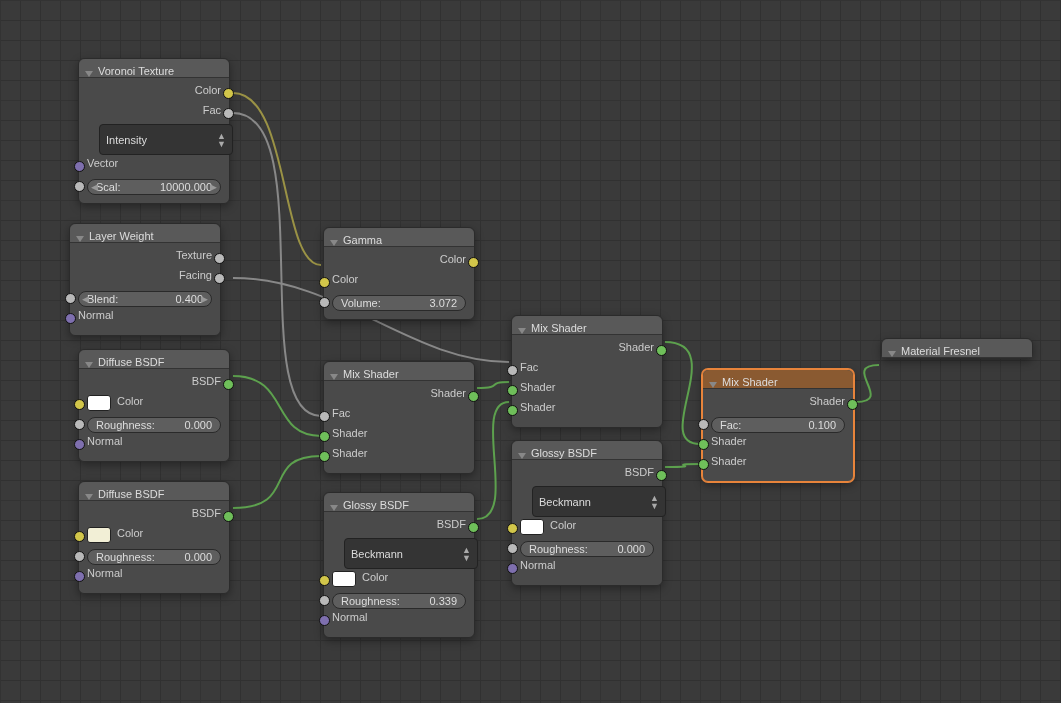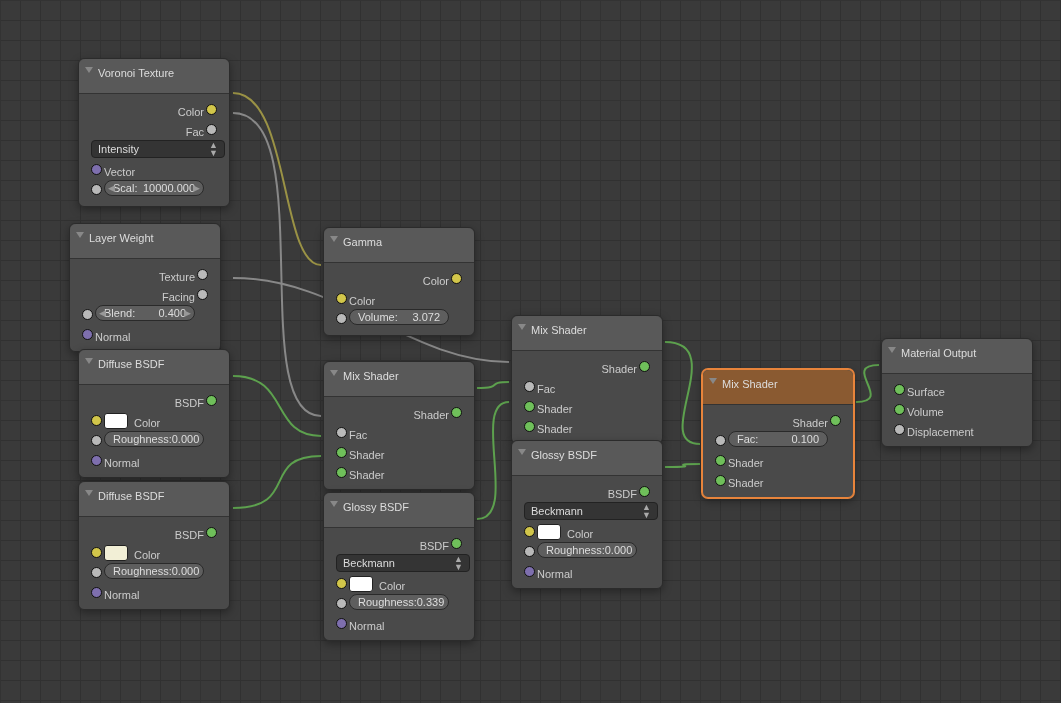--- a/index.html
+++ b/index.html
@@ -7,37 +7,37 @@
     background-image:
       linear-gradient(#333 1px,transparent 1px),
       linear-gradient(90deg,#333 1px,transparent 1px),
       linear-gradient(#313131 1px,transparent 1px),
       linear-gradient(90deg,#313131 1px,transparent 1px);
     background-size:100px 100px,100px 100px,20px 20px,20px 20px;
   }
   svg.wires{position:absolute;inset:0;width:1061px;height:703px;pointer-events:none}
   .node{position:absolute;width:150px;background:#4a4a4a;border:1px solid #2b2b2b;border-radius:6px;box-shadow:0 3px 8px rgba(0,0,0,.35)}
   .node.selected{border:1px solid #e8843b;box-shadow:0 0 0 1px #e8843b,0 3px 8px rgba(0,0,0,.4)}
-  .hdr{display:flex;align-items:flex-start;height:18px;padding:8px 6px;background:#595959;border-radius:6px 6px 0 0;border-bottom:1px solid #333;color:#ddd}
+  .hdr{display:flex;align-items:flex-end;height:18px;padding:0 6px;background:#595959;border-radius:6px 6px 0 0;border-bottom:1px solid #333;color:#ddd}
   .hdr.orange{background:#8a5a31}
   .tri{width:0;height:0;border-left:4px solid transparent;border-right:4px solid transparent;border-top:6px solid #888;margin-right:5px}
   .body{padding:4px 8px 6px 8px}
-  .row{position:relative;display:flex;align-items:flex-end;height:18px;margin:2px 17px}
+  .row{position:relative;display:flex;align-items:flex-start;height:18px;margin:2px 0}
   .row.right{justify-content:flex-end}
   .sock{position:absolute;width:9px;height:9px;border-radius:50%;border:1px solid #111;top:4px}
   .sock.in{left:-13px}
   .sock.out{right:-13px}
   .yellow{background:#d2c64a}
   .grey{background:#b9b9b9}
   .purple{background:#7e6fae}
   .green{background:#6fbf5a}
   .pill{display:flex;align-items:center;height:16px;background:#5e5e5e;border:1px solid #2a2a2a;border-radius:9px;padding:0 8px;color:#ddd;width:100%;box-sizing:border-box;margin:2px 0;position:relative}
   .pill .lab{flex:1;text-align:left}
   .pill .val{flex:0 0 auto;text-align:right}
-  .select{display:flex;align-items:center;height:18px;background:#343434;border:1px solid #222;border-radius:4px;padding:0 6px;color:#ddd;width:100%;box-sizing:border-box;margin:2px 4px;justify-content:space-between}
+  .select{display:flex;align-items:center;height:31px;background:#343434;border:1px solid #222;border-radius:4px;padding:0 6px;color:#ddd;width:100%;box-sizing:border-box;margin:2px 12px;justify-content:space-between}
   .updn{font-size:9px;line-height:8px;color:#aaa;display:flex;flex-direction:column}
   .swatch{width:22px;height:14px;border-radius:3px;border:1px solid #222;margin-right:6px}
   .lar{color:#999;font-size:9px;position:absolute}
   .lar.l{left:3px}.lar.r{right:3px}
 </style>
 </head>
 <body>
 <div class="grid"></div>
 
 <svg class="wires">
@@ -359,29 +359,15 @@
     <div class="row">
         <span class="sock in green"></span>
         <span>Shader</span>
       </div>
   </div>
 </div>
 
 <div class="node" style="left:881px;top:338px">
   <div class="hdr">
       <span class="tri"></span>
-      <span>Material Output</span>
-    </div>
-  <div class="body">
-    <div class="row">
-        <span class="sock in green"></span>
-        <span>Surface</span>
-      </div>
-    <div class="row">
-        <span class="sock in green"></span>
-        <span>Volume</span>
-      </div>
-    <div class="row">
-        <span class="sock in grey"></span>
-        <span>Displacement</span>
-      </div>
-  </div>
+      <span>Material Fresnel</span>
+    </div>
 </div>
 
 </body></html>

